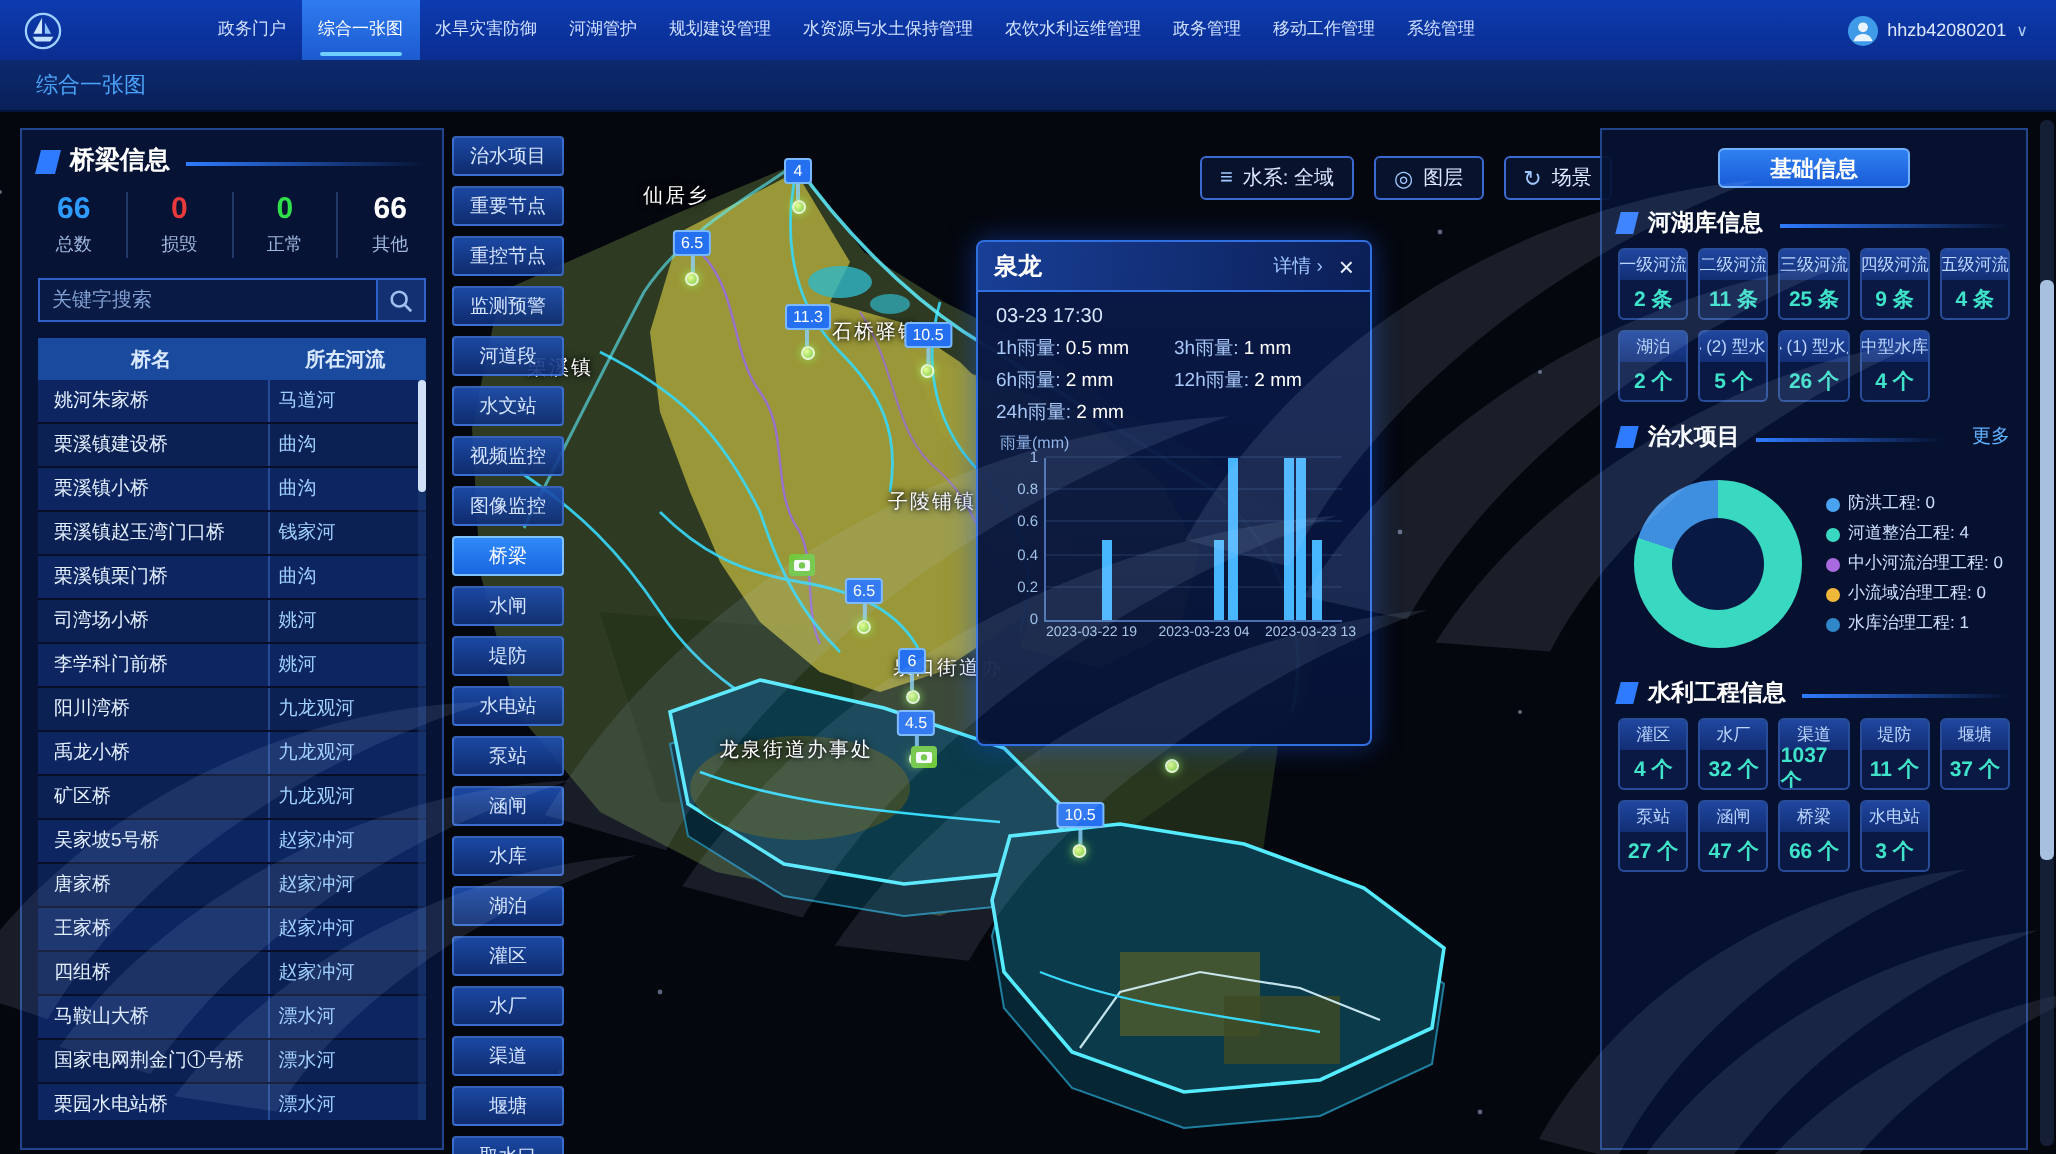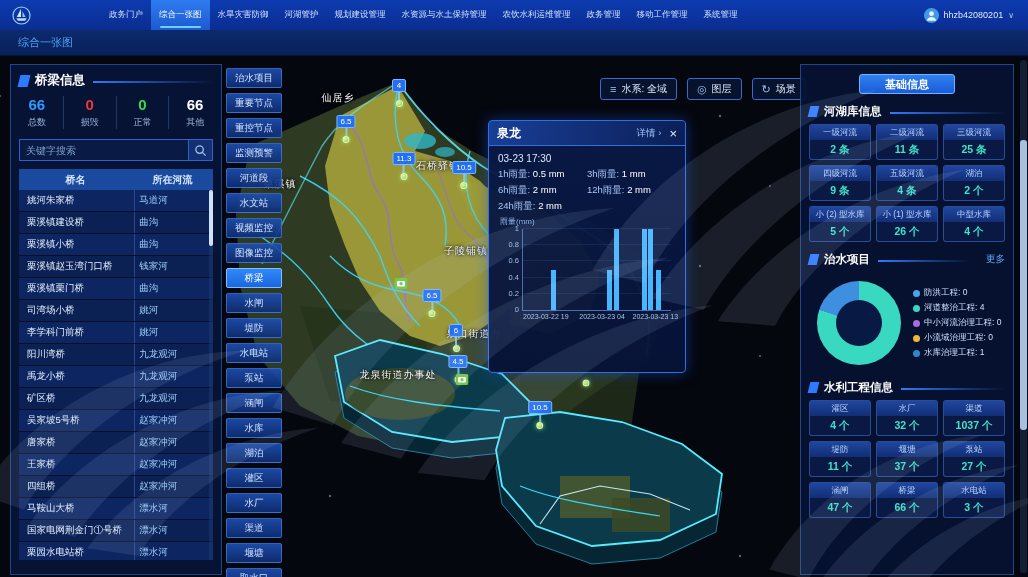--- a/index.html
+++ b/index.html
@@ -122,21 +122,21 @@
   
   .right-panel { position:absolute; left:800px; top:8px; bottom:2px; width:214px; z-index:2;
     background:rgba(6,18,50,.92); border:1px solid rgba(60,120,230,.5); overflow:hidden; }
   .tab-btn { width:96px; height:20px; margin:9px auto 4px; display:flex; align-items:center;
     justify-content:center; background:linear-gradient(180deg,#2f80f0,#1a5cd8);
     border:1px solid #6fb0ff; border-radius:3px; color:#fff; font-size:11px; font-weight:bold; cursor:pointer;}
   .sec-head { display:flex; align-items:center; padding:6px 8px 5px; }
   .sec-head .accent { width:9px; height:11px; }
   .sec-title { color:#fff; font-size:11.5px; font-weight:bold; white-space:nowrap; }
   .more { font-size:9.5px; color:#5fb0ff; margin-left:15px; cursor:pointer; white-space:nowrap;font-family:Liberation Serif, serif;}
-  .cells { display:grid; grid-template-columns:repeat(3,1fr); gap:5px; padding:0 8px; }
+  .cells { display:grid; grid-template-columns:repeat(5,1fr); gap:5px; padding:0 8px; }
   .cell { border:1px solid rgba(80,140,255,.45); border-radius:3px;
     background:rgba(12,32,86,.55); overflow:hidden; cursor:pointer; }
   .cell .cl { height:15px; font-size:8.5px; color:#bcd6ff; display:flex; align-items:center;
     justify-content:center; white-space:nowrap; overflow:hidden; padding:0 2px;
     background:linear-gradient(180deg,rgba(46,100,220,.6),rgba(24,60,150,.6)); }
   .cell .cv { height:19px; display:flex; align-items:center; justify-content:center;
     font-size:10.5px; font-weight:bold; color:#3fe3c9; }
   .donut-row { display:flex; align-items:center; padding:2px 8px 0; height:100px; }
   .donut-wrap { width:84px; height:84px; position:relative; margin-left:8px; flex:none; }
   .donut { width:100%; height:100%; border-radius:50%; }

